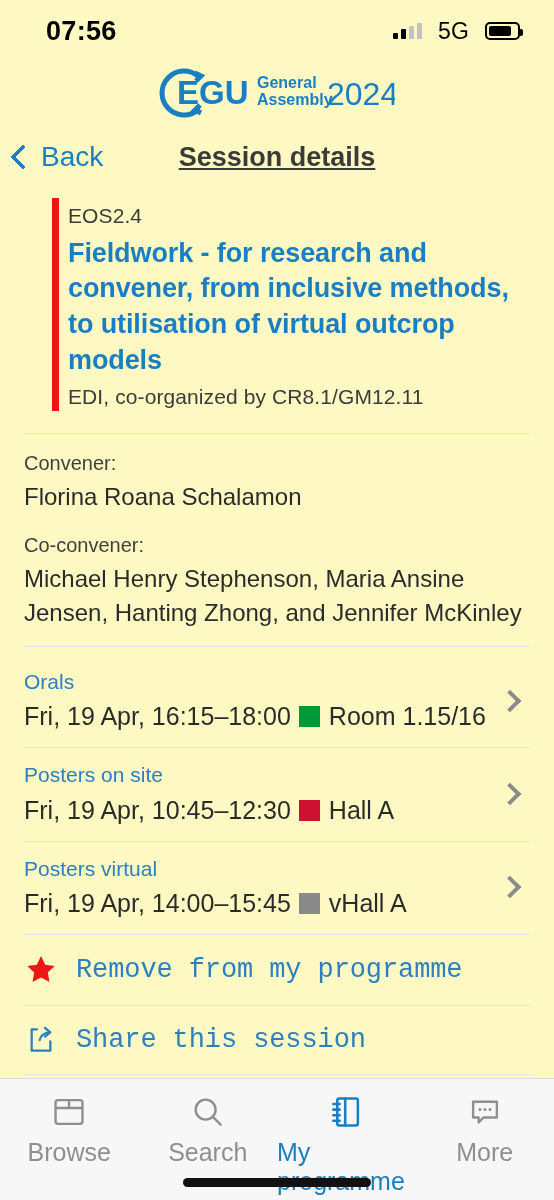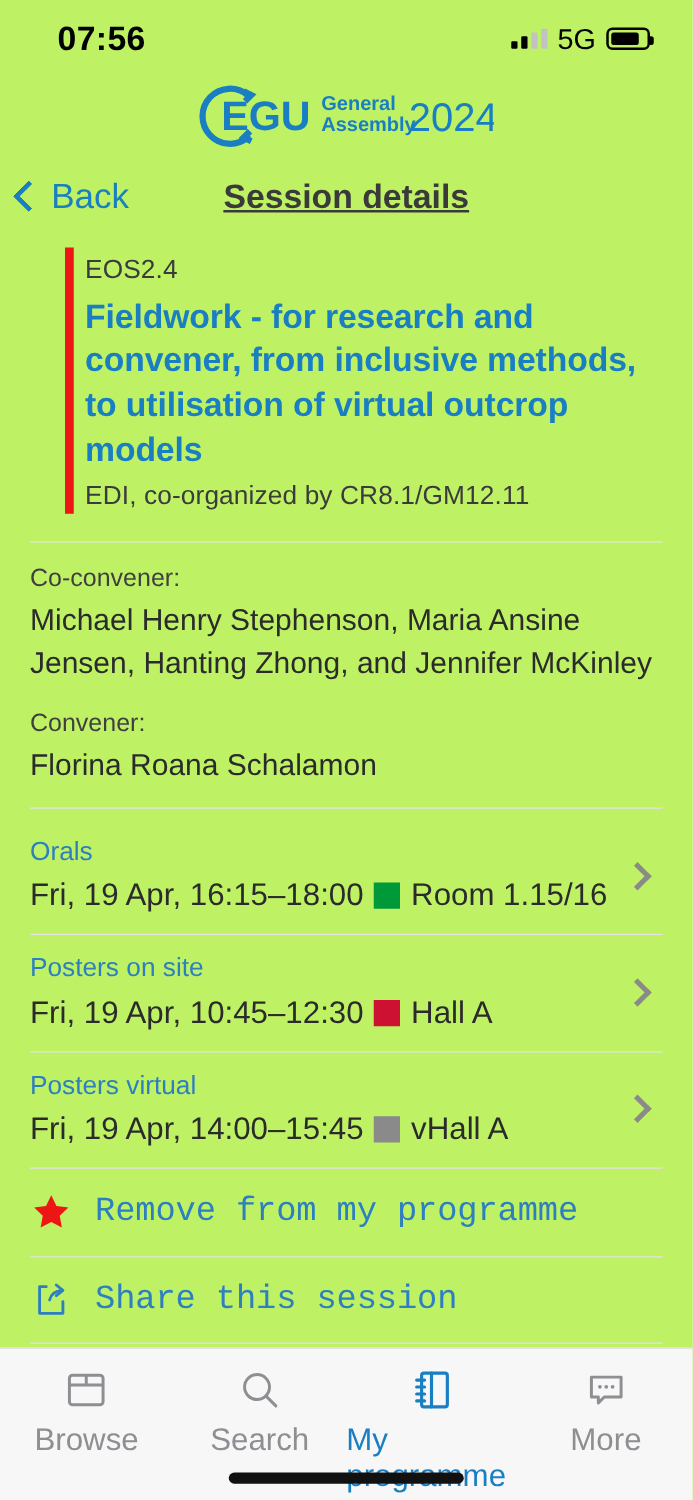--- a/index.html
+++ b/index.html
@@ -4,29 +4,29 @@
 <style>
   * { margin:0; padding:0; box-sizing:border-box; }
   html, body { width:554px; height:1200px; }
   body {
     font-family: "Liberation Sans", sans-serif;
     background:#ffffff;
     color:#2b2b2b;
     -webkit-font-smoothing:antialiased;
     overflow:hidden;
   }
-  .phone { position:relative; width:554px; height:1200px; background:#bef264; }
+  .phone { position:relative; width:554px; height:1200px; background:#fef9c3; }
 
   
   .statusbar {
     height:62px; display:flex; align-items:center;
     justify-content:space-between; padding:0 34px 0 46px;
   }
   .clock { font-size:27px; font-weight:700; letter-spacing:.3px; color:#000; }
-  .status-right { display:flex; align-items:center; gap:8px; }
+  .status-right { display:flex; align-items:center; gap:16px; }
   .bars { display:flex; align-items:flex-end; gap:3px; height:16px; }
   .bars i { width:5px; border-radius:1px; background:#000; display:block; }
   .bars i:nth-child(1){ height:6px; }
   .bars i:nth-child(2){ height:10px; }
   .bars i:nth-child(3){ height:13px; background:#c2c2c4; }
   .bars i:nth-child(4){ height:16px; background:#c2c2c4; }
   .net { font-size:23px; font-weight:500; color:#000; letter-spacing:.2px; }
   .battery { position:relative; width:35px; height:18px; border:2px solid #000;
              border-radius:5px; padding:2px; }
   .battery .fill { height:100%; width:82%; background:#000; border-radius:2px; }
@@ -141,26 +141,26 @@
     <div class="accent"></div>
     <div class="code">EOS2.4</div>
     <div class="sess-title">Fieldwork - for research and convener, from inclusive methods, to utilisation of virtual outcrop models</div>
     <div class="sess-sub">EDI, co-organized by CR8.1/GM12.11</div>
   </div>
 
   <div class="rule"></div>
 
   <div class="people">
     <div class="people-block">
+      <div class="people-label">Convener:</div>
+      <div class="people-names">Florina Roana Schalamon</div>
+    </div>
+    <div class="people-block">
       <div class="people-label">Co-convener:</div>
       <div class="people-names">Michael Henry Stephenson, Maria Ansine Jensen, Hanting Zhong, and Jennifer McKinley</div>
-    </div>
-    <div class="people-block">
-      <div class="people-label">Convener:</div>
-      <div class="people-names">Florina Roana Schalamon</div>
     </div>
   </div>
 
   <div class="rule" style="margin-top:0"></div>
 
   <div class="rows">
 
     <div class="row">
       <div class="row-main">
         <div class="row-kind">Orals</div>

